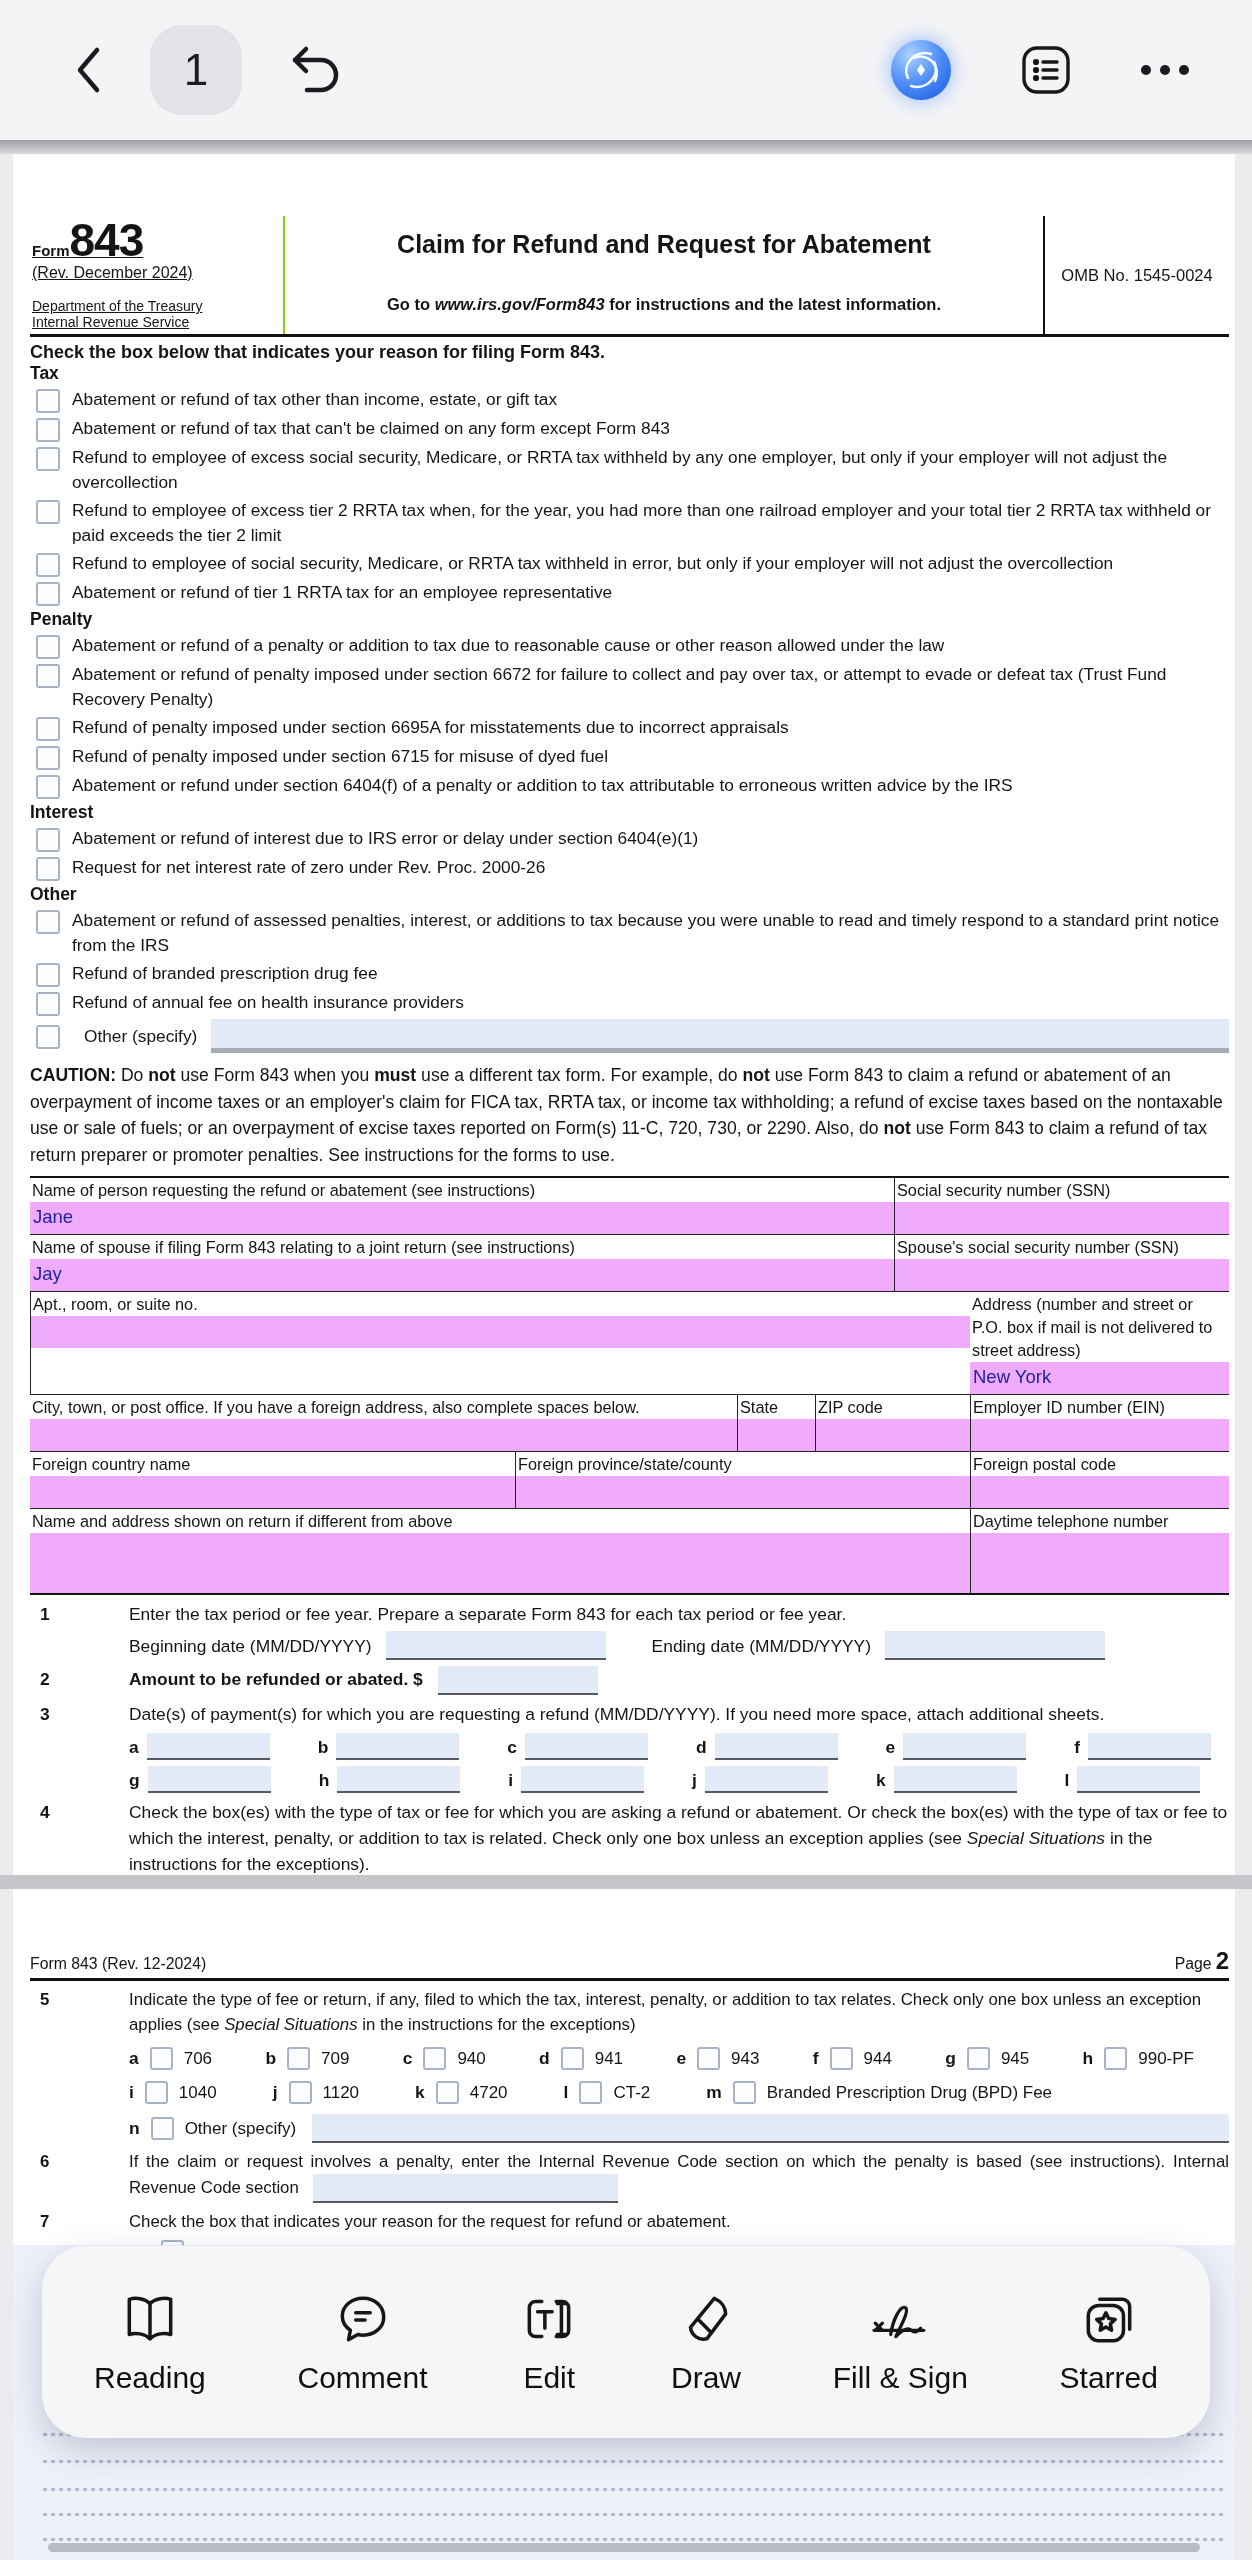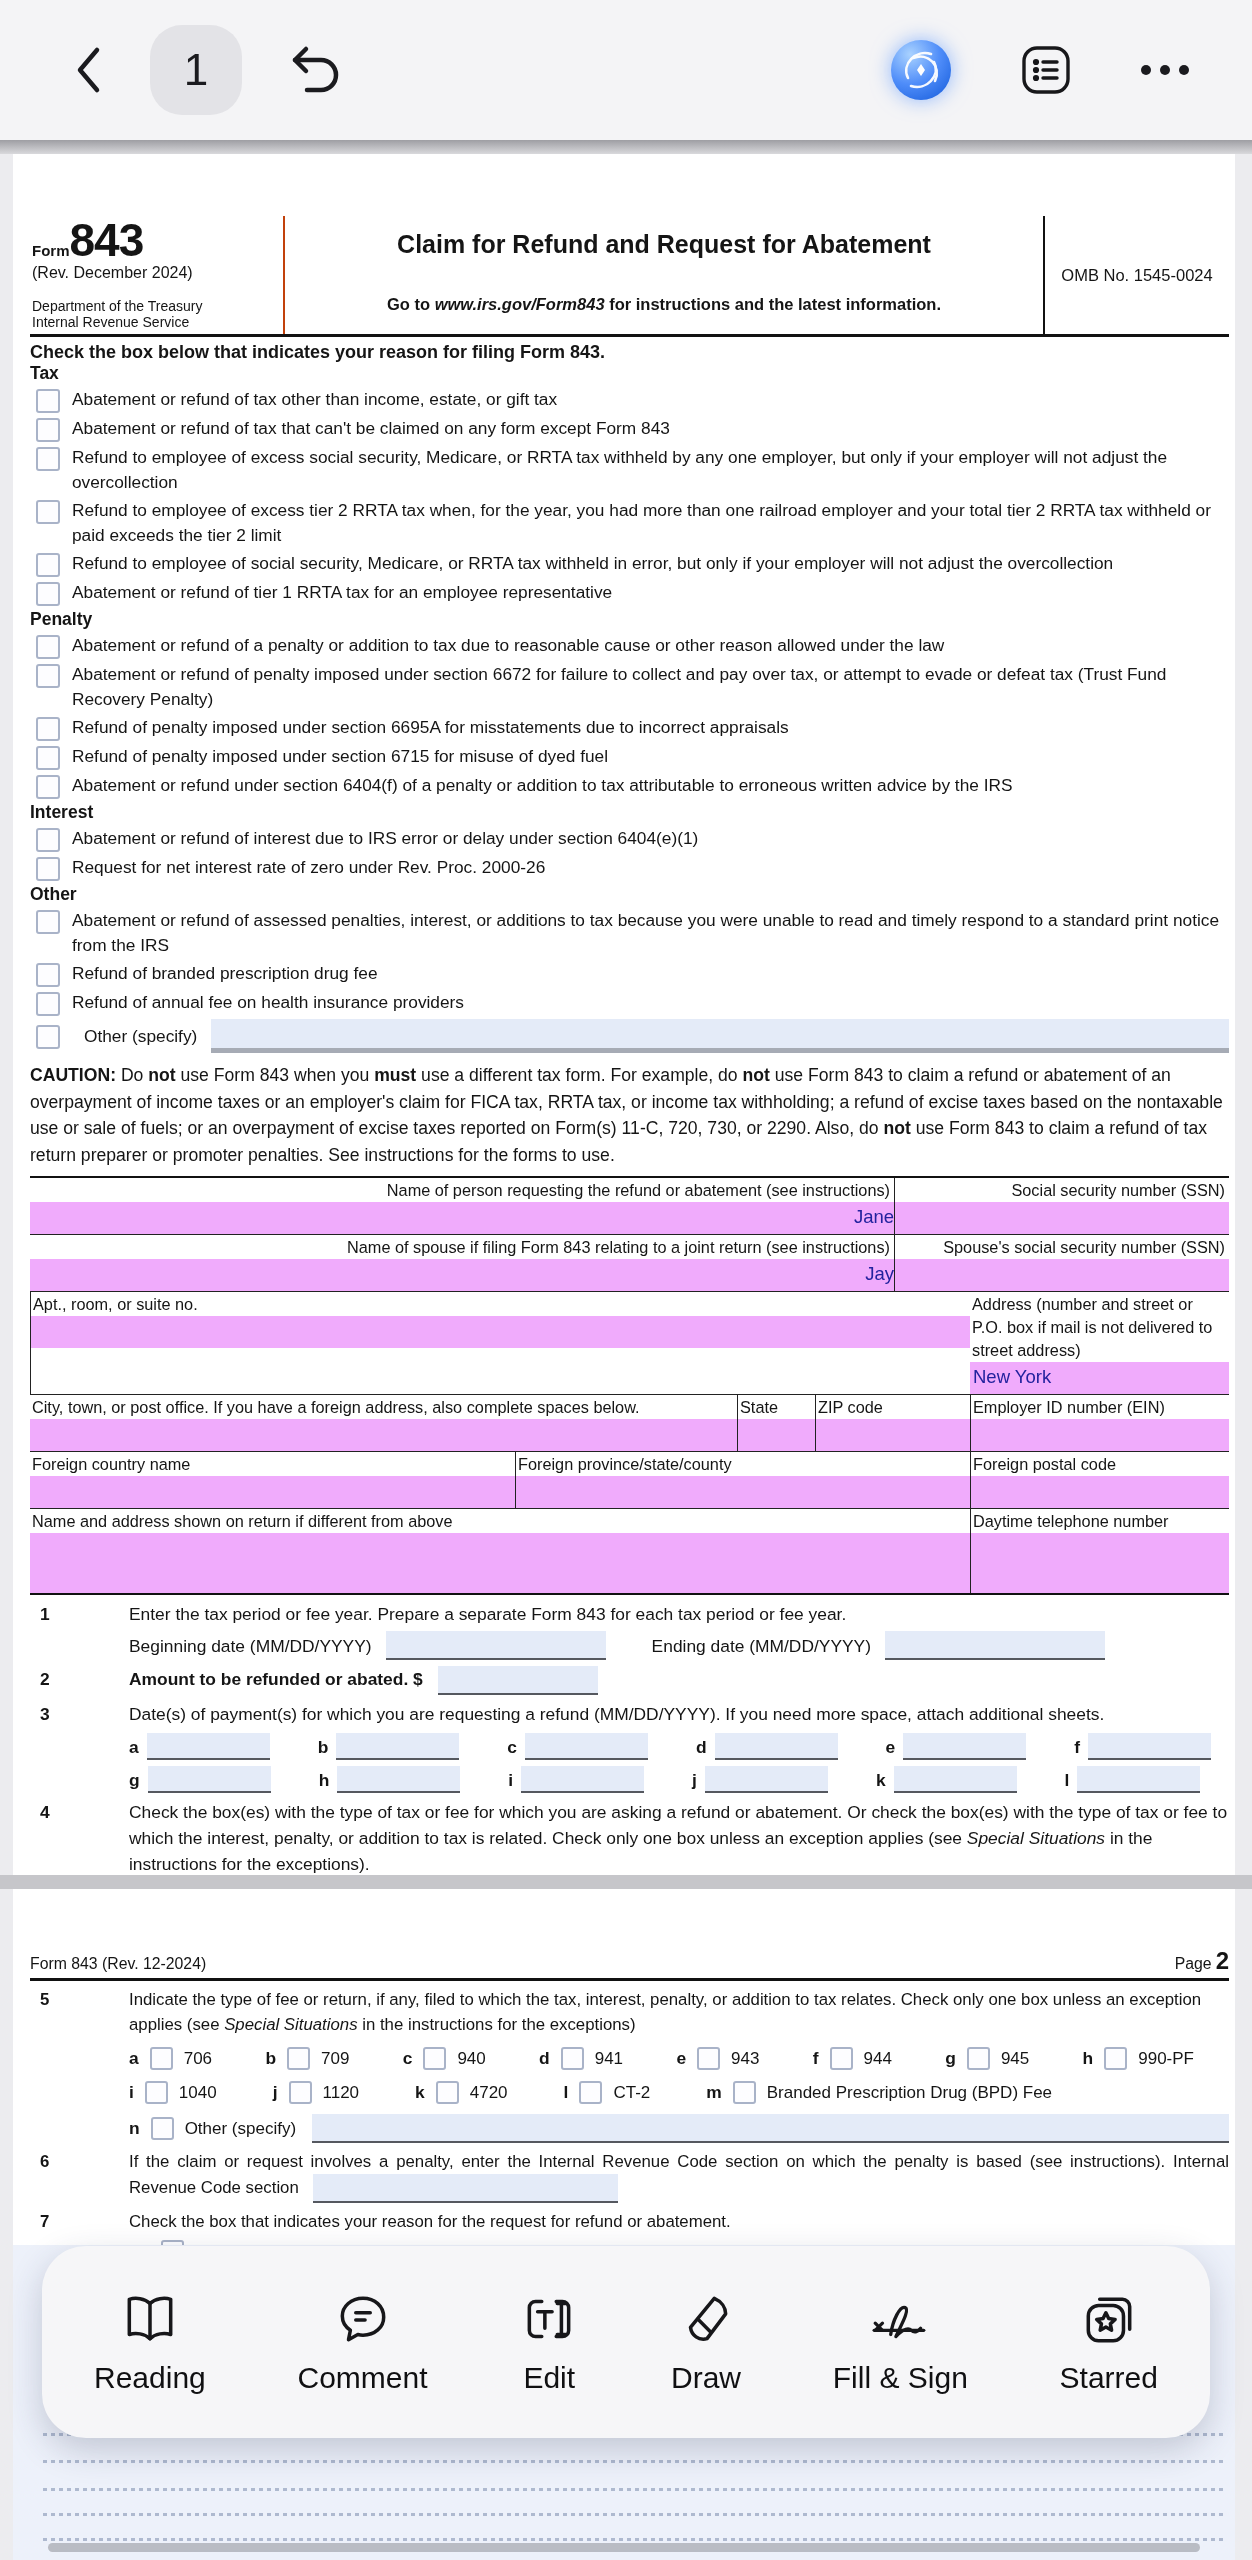--- a/index.html
+++ b/index.html
@@ -21,21 +21,21 @@
     background:linear-gradient(#9e9ea3,#d9d9dc);z-index:9;}
   
   .page{position:absolute;left:13px;width:1222px;background:#ffffff;}
   .page1{top:154px;height:1721px;overflow:hidden;}
   .page-gap{position:absolute;left:0;top:1875px;width:1252px;height:14px;background:#c6c6ca;}
   .page2{top:1889px;height:671px;overflow:hidden;}
   .page-inner{padding:0 6px 0 17px;color:#151515;}
   
   .fhead{display:grid;grid-template-columns:255px 760px 1fr;border-bottom:3px solid #111;
     margin-top:62px;min-height:118px;}
-  .fhead-left{border-right:2px solid #c2410c;padding:4px 6px 4px 2px;}
+  .fhead-left{border-right:2px solid #84cc16;padding:4px 6px 4px 2px;text-decoration:underline;}
   .form-word{font-size:15px;font-weight:bold;}
   .form-num-big{font-size:46px;font-weight:bold;letter-spacing:-1px;line-height:40px;}
   .rev-line{font-size:16px;margin-top:4px;}
   .dept-line{font-size:14px;line-height:16px;margin-top:16px;}
   .fhead-mid{text-align:center;padding:6px 10px;border-right:2px solid #111;}
   .ftitle{font-size:25px;font-weight:bold;margin-top:8px;}
   .fgoto{font-size:16.5px;margin-top:36px;}
   .fhead-right{display:flex;align-items:center;justify-content:center;font-size:16.5px;}
   
   .reason-head{font-size:18px;font-weight:bold;margin-top:5px;}
@@ -55,21 +55,21 @@
   
   .etable{border-top:2.5px solid #111;border-bottom:2px solid #111;}
   .trow{display:grid;border-bottom:1.6px solid #222;}
   .trow:last-child{border-bottom:none;}
   .tcell{display:flex;flex-direction:column;}
   .tcell.bl{border-left:1.6px solid #222;}
   .tlabel{font-size:16.3px;line-height:23px;padding:1px 4px 0 2px;}
   .tvalue{background:#f0abfc;height:30px;font-size:18.5px;color:#22229e;
     padding:2px 0 0 3px;line-height:26px;}
   .tvalue.tall{height:58px;}
-  .cols2a{grid-template-columns:864px 1fr;text-align:right;}
+  .cols2a{grid-template-columns:864px 1fr;}
   .cols2b{grid-template-columns:940px 1fr;}
   .cols4 {grid-template-columns:707px 78px 155px 1fr;}
   .cols3 {grid-template-columns:485px 455px 1fr;}
   
   .numline{display:flex;margin-top:6px;font-size:17.4px;line-height:26px;}
   .num{flex:0 0 61px;padding-left:10px;font-weight:bold;}
   .ntext{flex:1;margin-left:28px;}
   .inline-row{display:flex;align-items:center;margin-top:4px;}
   .date-fld{width:220px;margin-left:14px;}
   .amt-fld{width:160px;margin-left:10px;}

